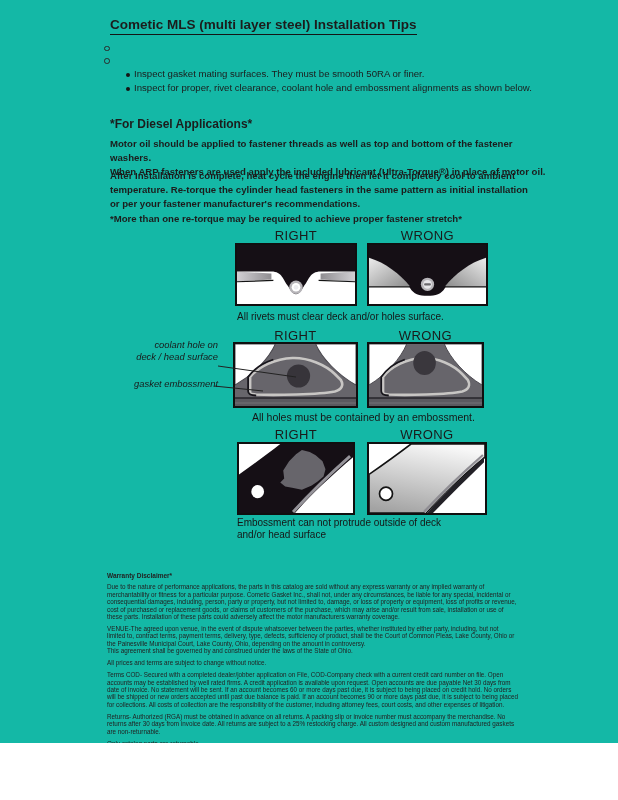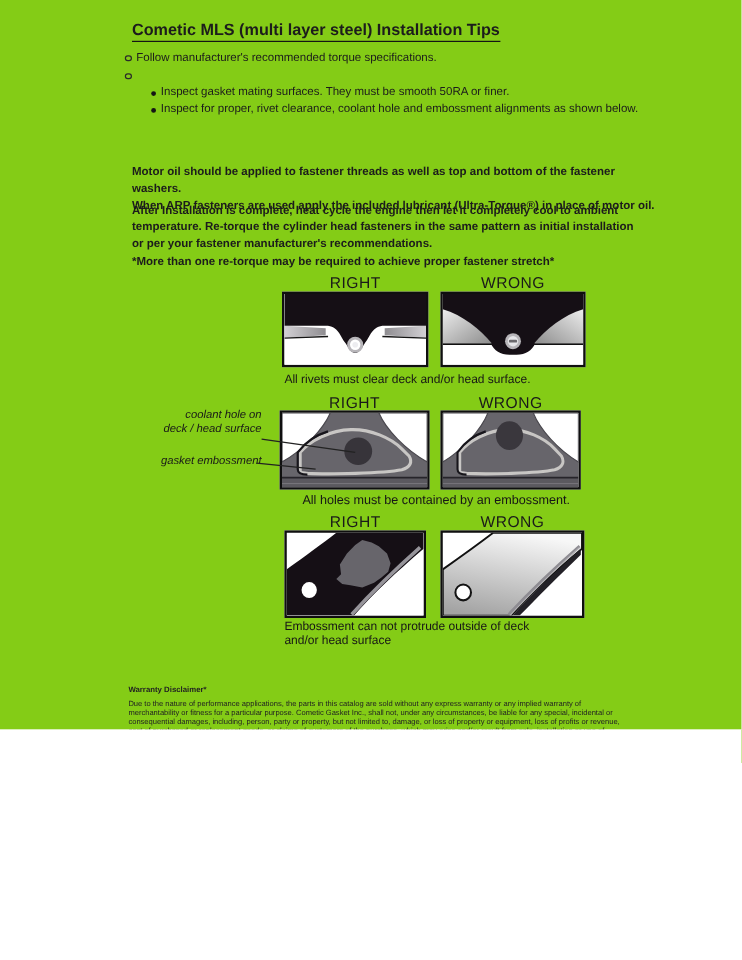--- a/index.html
+++ b/index.html
@@ -1,17 +1,17 @@
 <!DOCTYPE html>
 <html><head>
 <meta charset="utf-8">
 <style>
   html,body{margin:0;padding:0;background:#ffffff;}
   .page{
-    position:relative;width:618px;height:608px;background:#84cc16;overflow:hidden;
+    position:relative;width:618px;height:743px;background:#14b8a6;overflow:hidden;
     font-family:"Liberation Sans","DejaVu Sans",sans-serif;color:#1c1c1c;
   }
   .abs{position:absolute;}
   .title{
     left:110px;top:17px;font-size:13.5px;font-weight:bold;
     border-bottom:1.5px solid #141414;padding-bottom:2px;white-space:nowrap;
   }
   .bullets{left:104px;top:43px;font-size:9.6px;line-height:11px;}
   .b-row{display:flex;align-items:flex-start;margin-bottom:4.2px;white-space:nowrap;}
   .b-row.sub{margin-left:22px;margin-bottom:3.6px;align-items:center;}
@@ -34,35 +34,35 @@
 </head>
 <body>
 
 <div class="page">
 
   <div class="abs title">Cometic MLS (multi layer steel) Installation Tips</div>
 
   <div class="abs bullets">
     <div class="b-row">
       <span class="ring"></span>
-      <span>Follow manufacturer's recommended torque specifications.</span>
     </div>
     <div class="b-row">
       <span class="ring"></span>
     </div>
     <div class="b-row sub">
       <span class="dot"></span>
       <span>Inspect gasket mating surfaces.  They must be smooth 50RA or finer.</span>
     </div>
     <div class="b-row sub">
       <span class="dot"></span>
       <span>Inspect for proper, rivet clearance, coolant hole and embossment alignments as shown below.</span>
     </div>
   </div>
 
+  <div class="abs diesel-h">*For Diesel Applications*</div>
   <div class="abs para p1">Motor oil should be applied to fastener threads as well as top and bottom of the fastener washers.
 When ARP fasteners are used apply the included lubricant (Ultra-Torque®) in place of motor oil.</div>
   <div class="abs para p2">After Installation is complete, heat cycle the engine then let it completely cool to ambient
 temperature. Re-torque the cylinder head fasteners in the same pattern as initial installation
 or per your fastener manufacturer's recommendations.</div>
   <div class="abs para p3">*More than one re-torque may be required to achieve proper fastener stretch*</div>
 
   <div class="abs rw" style="left:235px;top:228px;width:122px;">RIGHT</div>
   <div class="abs rw" style="left:367px;top:228px;width:121px;">WRONG</div>
 
@@ -111,21 +111,21 @@
       <line x1="0" y1="42.6" x2="42" y2="42.6" stroke="#101010" stroke-width="1.2"></line>
       <line x1="78" y1="42.6" x2="120" y2="42.6" stroke="#101010" stroke-width="1.2"></line>
       <g>
         <circle cx="60" cy="40" r="6.8" fill="#b7b5b9"></circle>
         <circle cx="60" cy="40" r="4.4" fill="#e6e6e9"></circle>
         <rect x="56.5" y="38.8" width="7" height="2.4" rx="1" fill="#6b696d"></rect>
       </g>
     </svg>
   </div>
 
-  <div class="abs caption" style="left:237px;top:311px;">All rivets must clear deck and/or head surface.</div>
+  <div class="abs caption" style="left:237px;top:311px;">All rivets must clear deck and/or holes surface.</div>
 
   <div class="abs rw" style="left:233px;top:328px;width:125px;">RIGHT</div>
   <div class="abs rw" style="left:367px;top:328px;width:117px;">WRONG</div>
 
   <div class="abs callout" style="left:96px;top:339px;">coolant hole on
 deck / head surface</div>
   <div class="abs callout" style="left:96px;top:378px;">gasket embossment</div>
 
   <div class="abs dbox" style="left:233px;top:342px;width:125px;height:66px;">
     <svg viewBox="0 0 120 62" preserveAspectRatio="none">

